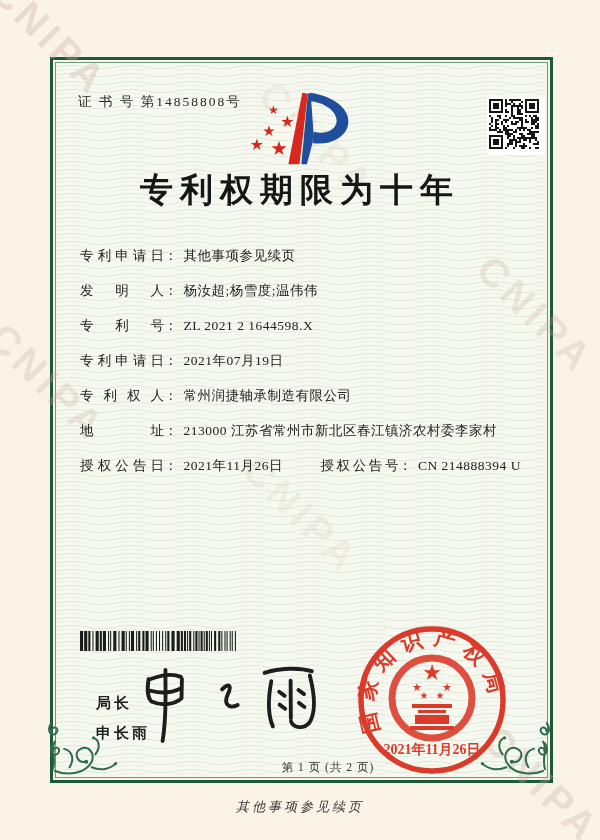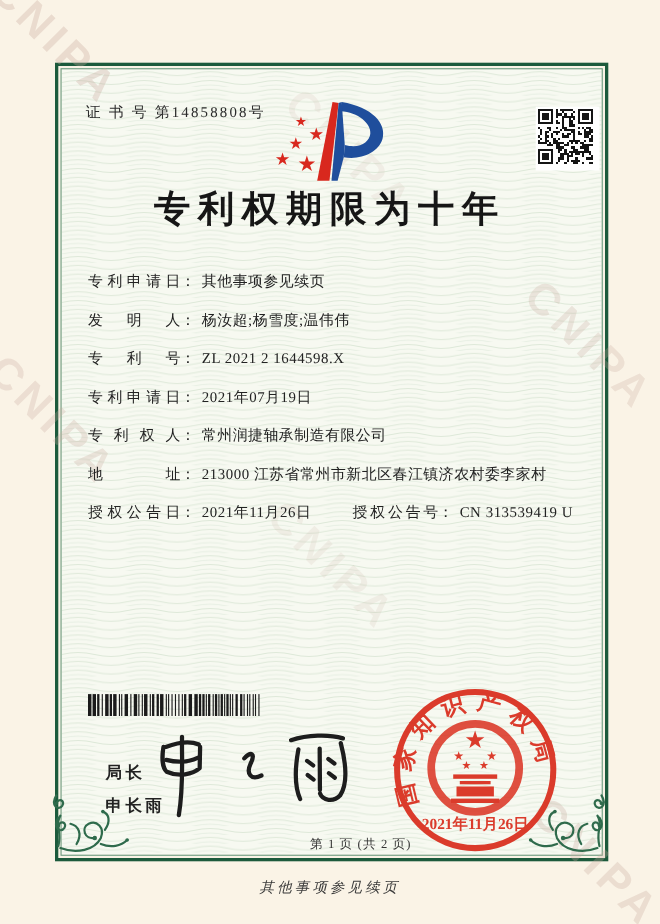--- a/index.html
+++ b/index.html
@@ -365,21 +365,21 @@
 
     <div class="fields">
       <div class="frow"><span class="flabel">专利申请日</span><span class="fcolon">：</span><span class="fval">其他事项参见续页</span></div>
       <div class="frow"><span class="flabel">发明人</span><span class="fcolon">：</span><span class="fval">杨汝超;杨雪度;温伟伟</span></div>
       <div class="frow"><span class="flabel">专利号</span><span class="fcolon">：</span><span class="fval">ZL 2021 2 1644598.X</span></div>
       <div class="frow"><span class="flabel">专利申请日</span><span class="fcolon">：</span><span class="fval">2021年07月19日</span></div>
       <div class="frow"><span class="flabel">专利权人</span><span class="fcolon">：</span><span class="fval">常州润捷轴承制造有限公司</span></div>
       <div class="frow"><span class="flabel">地址</span><span class="fcolon">：</span><span class="fval">213000 江苏省常州市新北区春江镇济农村委李家村</span></div>
       <div class="frow">
         <span class="flabel">授权公告日</span><span class="fcolon">：</span><span class="fval">2021年11月26日</span>
-        <span class="pair2"><span class="flabel" style="width:78px">授权公告号</span><span class="fcolon">：</span><span class="fval">CN 313539419 U</span></span>
+        <span class="pair2"><span class="flabel" style="width:78px">授权公告号</span><span class="fcolon">：</span><span class="fval">CN 214888394 U</span></span>
       </div>
     </div>
 
 
     <svg class="barcode" id="barcode-svg" viewBox="0 0 152 20" preserveAspectRatio="none">
         <rect x="0" y="0" width="3" height="20" fill="#1b1b1b"></rect>
         <rect x="4" y="0" width="3" height="20" fill="#1b1b1b"></rect>
         <rect x="8" y="0" width="2" height="20" fill="#1b1b1b"></rect>
         <rect x="12" y="0" width="1" height="20" fill="#1b1b1b"></rect>
         <rect x="15" y="0" width="3" height="20" fill="#1b1b1b"></rect>

